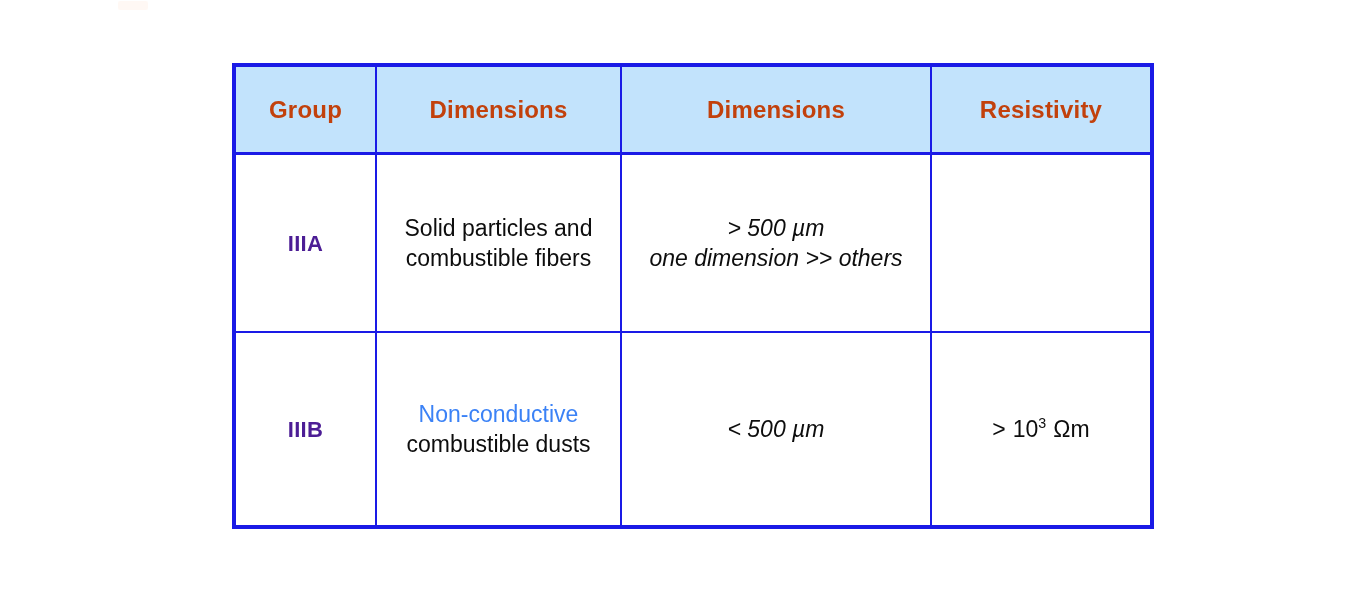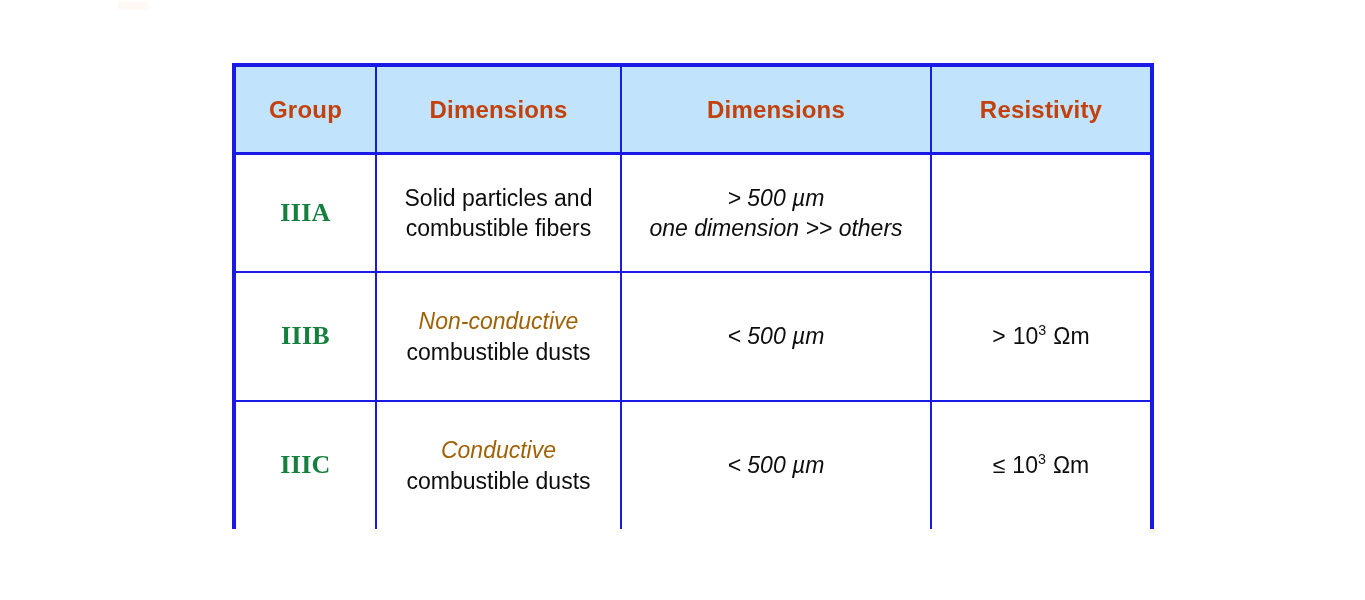--- a/index.html
+++ b/index.html
@@ -83,31 +83,29 @@
     line-height: 1.32;
   }
   tbody td:last-child { border-right: none; margin-top: 47px; }
   tbody tr:last-child td { border-bottom: none; }
 
   tbody tr.row-a td { height: 116px; }
   tbody tr.row-b td { height: 127px; }
   tbody tr.row-c td { height: 127px; }
 
   .group-label {
-    color: #15803d;
+    color: #4c1d95;
     font-weight: bold;
-    font-size: 26px;
+    font-size: 22px;
     letter-spacing: 0.3px;
-    font-family: Liberation Serif, serif;
   }
 
   .desc-accent {
-    color: #a16207;
+    color: #3b82f6;
     display: block;
-    font-style: italic;
   }
   .desc-plain {
     color: #0d0d0d;
     display: block;
   }
 
   .dim-line { display: block; font-style: italic; }
 
   .res-value { white-space: nowrap; }
   .res-value sup {
@@ -168,33 +166,18 @@
             <span class="desc-plain">combustible dusts</span>
           </td>
           <td>
             <span class="dim-line">&lt; 500 µm</span>
           </td>
           <td>
             <span class="res-value"><span>&gt;</span><span class="res-gap"></span><span>10</span><sup>3</sup><span class="res-gap"></span><span>Ωm</span></span>
           </td>
         </tr>
 
-        <tr class="row-c">
-          <td>
-            <span class="group-label">IIIC</span>
-          </td>
-          <td>
-            <span class="desc-accent">Conductive</span>
-            <span class="desc-plain">combustible dusts</span>
-          </td>
-          <td>
-            <span class="dim-line">&lt; 500 µm</span>
-          </td>
-          <td>
-            <span class="res-value"><span>≤</span><span class="res-gap"></span><span>10</span><sup>3</sup><span class="res-gap"></span><span>Ωm</span></span>
-          </td>
-        </tr>
 
       </tbody>
     </table>
   </div>
 
 </div>
 
 </body></html>

